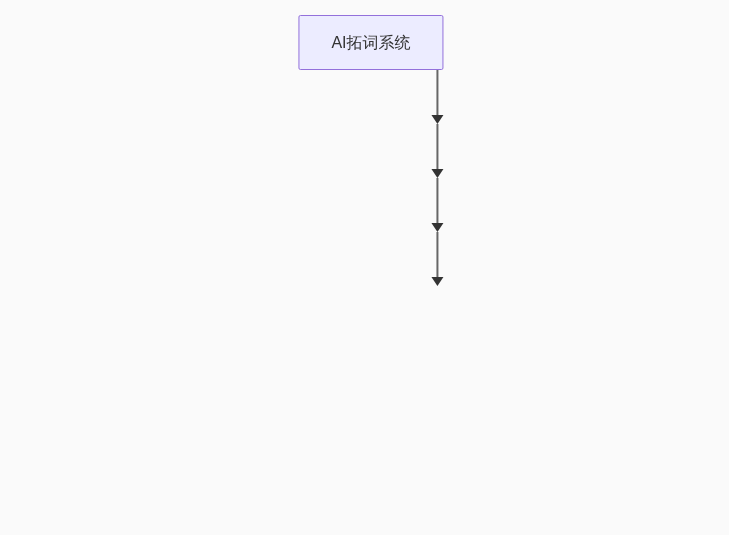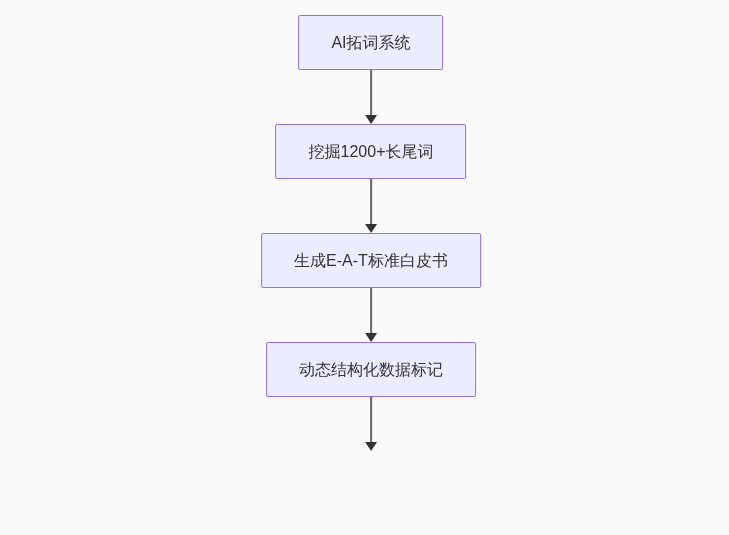--- a/index.html
+++ b/index.html
@@ -10,21 +10,21 @@
     font-family: "Liberation Sans", "DejaVu Sans", sans-serif;
     overflow: hidden;
   }
   .flowchart {
     position: absolute;
     left: 371px;
     top: 15px;
     transform: translateX(-50%);
     display: flex;
     flex-direction: column;
-    align-items: center;
+    align-items: flex-end;
   }
   .node {
     background: #ECECFF;
     border: 1.5px solid #9370DB;
     border-radius: 2px;
     color: #333333;
     font-size: 16px;
     line-height: 21px;
     padding: 16px 32px;
     white-space: nowrap;
@@ -55,35 +55,32 @@
 
 <div class="flowchart">
 
   <div class="node">AI拓词系统</div>
 
   <div class="edge">
     <div class="line"></div>
     <div class="head"></div>
   </div>
 
-  <div class="node">挖掘1200+长尾词</div>
 
   <div class="edge">
     <div class="line"></div>
     <div class="head"></div>
   </div>
 
-  <div class="node">生成E-A-T标准白皮书</div>
 
   <div class="edge">
     <div class="line"></div>
     <div class="head"></div>
   </div>
 
-  <div class="node">动态结构化数据标记</div>
 
   <div class="edge">
     <div class="line"></div>
     <div class="head"></div>
   </div>
 
 
 </div>
 
 </body></html>

